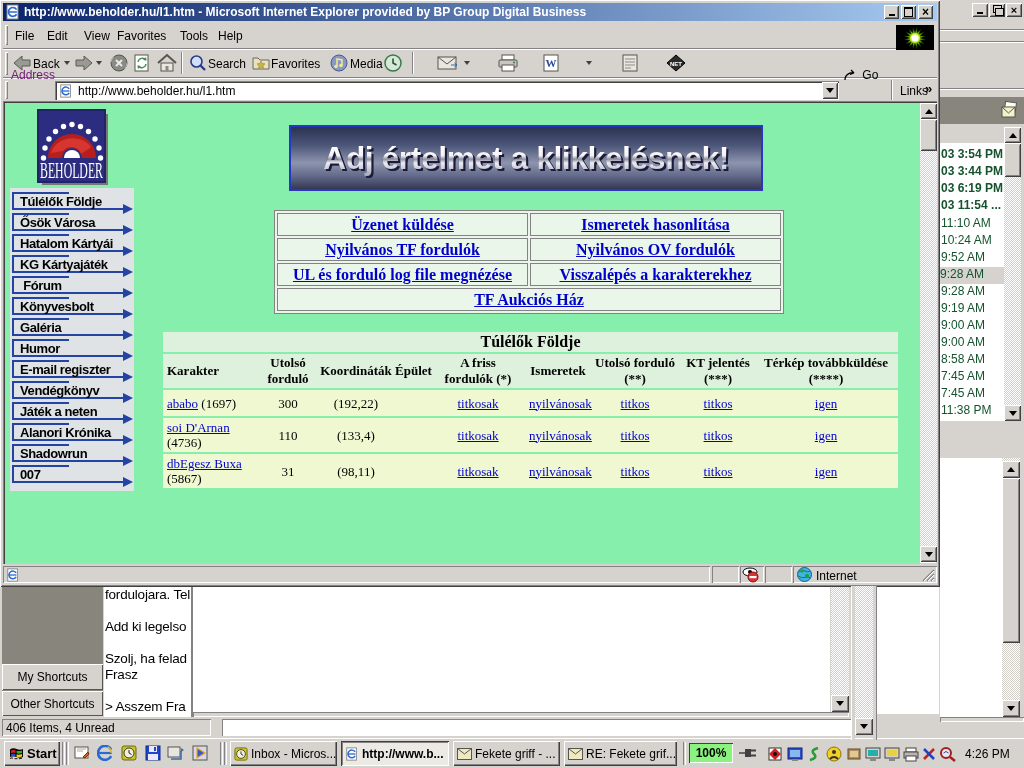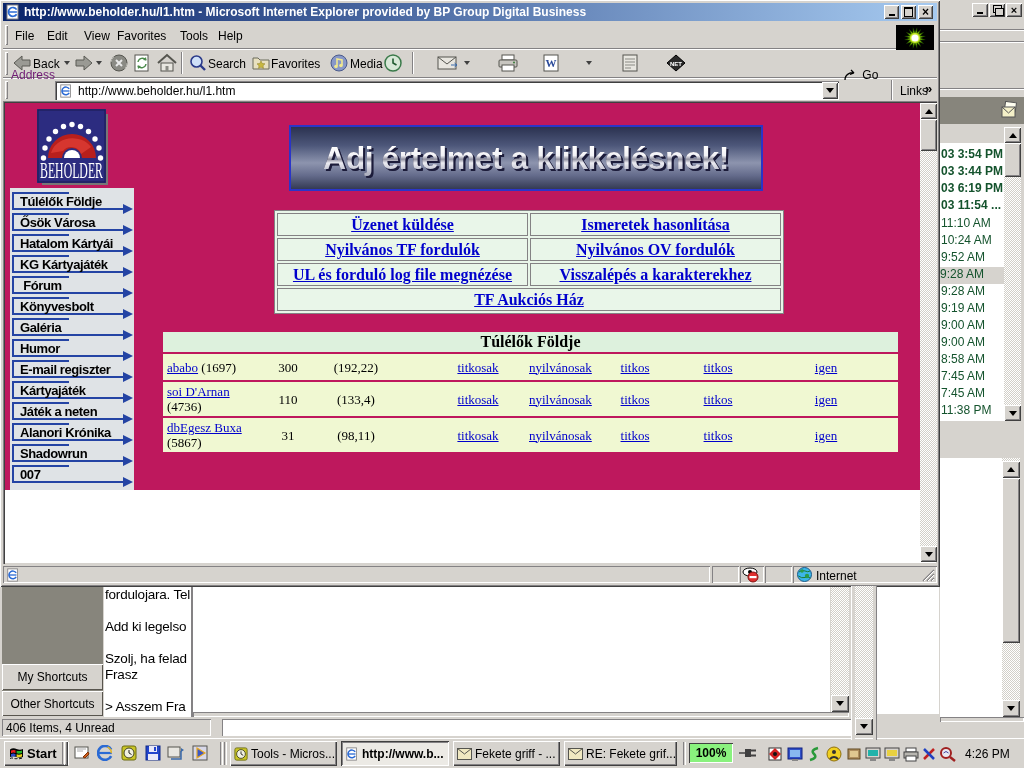--- a/index.html
+++ b/index.html
@@ -272,21 +272,21 @@
  <svg width="16" height="14" viewBox="0 0 16 14">
         <path d="M2 12 C2 6 8 4 11 5 M11 5 l-3 -3 M11 5 l-4 1.5" stroke="#000" fill="none" stroke-width="1.3"></path>
       </svg>&nbsp;Go
 </div>
 <div class="abs" style="left:891px;top:80px;width:1px;height:20px;background:#848284"></div>
 <div class="abs" style="left:892px;top:80px;width:1px;height:20px;background:#fff"></div>
 <div class="abs" style="left:900px;top:84px;font:12px 'Liberation Sans';color:#000">Links</div>
 <div class="abs" style="left:925px;top:81px;font:bold 13px 'Liberation Sans';color:#000">»</div>
 
 <div class="abs" style="left:3px;top:101px;width:934px;height:463px;background:#fff;box-shadow:inset 1px 1px 0 #848284, inset 2px 2px 0 #404040, inset -1px -1px 0 #d6d3ce"></div>
-<div id="page" class="abs" style="left:5px;top:103px;width:915px;height:387px;overflow:hidden;background:#be185d">
+<div id="page" class="abs" style="left:5px;top:103px;width:915px;height:461px;overflow:hidden;background:#86efac">
 
   <svg class="abs" style="left:32px;top:6px" width="73" height="78" viewBox="0 0 73 78">
     <rect x="5" y="5" width="66" height="71" fill="#777"></rect>
     <rect x="0" y="0" width="69" height="74" fill="#2c2c80"></rect>
     <rect x="1" y="1" width="67" height="72" fill="none" stroke="#1a1a50"></rect>
     <path d="M11 49 A24 24 0 0 1 59 49 L45 49 A10 10 0 0 0 25 49 Z" fill="#b81f1c"></path>
     <path d="M14 44 A22 19 0 0 1 54 38 L44 45 A10 9 0 0 0 26 42 Z" fill="#dd3c34" opacity="0.8"></path>
     <g fill="#fff">
       <circle cx="6.5" cy="49" r="2.7"></circle>
           <circle cx="8" cy="39" r="2.7"></circle>
@@ -370,21 +370,21 @@
           <div class="lb"></div>
           <div class="bl"></div>
           <div class="ar"></div>
           <div class="tx">E-mail regiszter</div>
         </div>
     <div class="nav-item" style="top:193px">
           <div class="tl"></div>
           <div class="lb"></div>
           <div class="bl"></div>
           <div class="ar"></div>
-          <div class="tx">Kártyajáték</div>
+          <div class="tx">Vendégkönyv</div>
         </div>
     <div class="nav-item" style="top:214px">
           <div class="tl"></div>
           <div class="lb"></div>
           <div class="bl"></div>
           <div class="ar"></div>
           <div class="tx">Játék a neten</div>
         </div>
     <div class="nav-item" style="top:235px">
           <div class="tl"></div>
@@ -438,20 +438,31 @@
           <col style="width:100px">
           <col style="width:60px">
           <col style="width:94px">
           <col style="width:72px">
           <col style="width:144px">
         </colgroup>
     <tbody>
           <tr>
             <td colspan="9" style="background:#ddf1dd;text-align:center;font:bold 16px 'Liberation Serif';height:20px;padding:0">Túlélők Földje</td>
           </tr>
+    <tr id="hrow" style="background:#ddf1dd">
+      <th style="text-align:left;padding:2px 0 2px 4px">Karakter</th>
+            <th>Utolsó<br>forduló</th>
+            <th>Koordináták</th>
+            <th>Épület</th>
+            <th>A friss<br>fordulók (*)</th>
+            <th>Ismeretek</th>
+            <th>Utolsó forduló<br>(**)</th>
+            <th>KT jelentés<br>(***)</th>
+            <th>Térkép továbbküldése<br>(****)</th>
+    </tr>
     <tr class="drow">
             <td><a>ababo</a> (1697)</td>
             <td>300</td>
             <td>(192,22)</td>
             <td></td>
             <td><a>titkosak</a></td>
             <td><a>nyilvánosak</a></td>
             <td><a>titkos</a></td>
             <td><a>titkos</a></td>
             <td><a>igen</a></td>
@@ -516,21 +527,21 @@
 </svg>
 <div class="abs" style="left:816px;top:569px;font:12px 'Liberation Sans';color:#000">Internet</div>
 <svg class="abs" style="left:922px;top:569px" width="13" height="13" viewBox="0 0 13 13">
  <path d="M12 1 L1 12 M12 5 L5 12 M12 9 L9 12" stroke="#848284" stroke-width="1.5"></path>
  <path d="M12 2 L2 12 M12 6 L6 12 M12 10 L10 12" stroke="#fff" stroke-width="1"></path>
 </svg>
 
 <div class="abs" style="left:0;top:738px;width:1024px;height:30px;background:#d6d3ce;box-shadow:inset 0 1px 0 #ffffff"></div>
 <div id="taskbar" style="position:absolute;left:0;top:0">
 
- <div class="tbtn" style="left:4px;width:64px">
+ <div class="tbtn" style="left:4px;width:56px">
   <svg width="17" height="16" viewBox="0 0 17 16">
    <path d="M2 3.5 Q5 1.5 8.5 3 Q12 4.5 15 3 L15 11 Q12 12.5 8.5 11 Q5 9.5 2 11 Z" fill="#000"></path>
    <path d="M3 4.6 Q5 3.4 7.5 4.3 L7.5 7 Q5 6.1 3 7.2 Z" fill="#e81c1c"></path>
    <path d="M8.6 4.7 Q11 5.5 14 4.4 L14 7 Q11 8.1 8.6 7.3 Z" fill="#25b425"></path>
    <path d="M3 8.2 Q5 7.1 7.5 8 L7.5 10.6 Q5 9.7 3 10.8 Z" fill="#2a48c8"></path>
    <path d="M8.6 8.3 Q11 9.1 14 8 L14 10.6 Q11 11.7 8.6 10.9 Z" fill="#e8d01c"></path>
    <path d="M2 12.5 q1.5 -0.8 3 -0.4 M6.5 12.6 q1.5 0.3 3 0 M11 12.8 q1.5 -0.3 3 -0.6" stroke="#000" fill="none" stroke-width="0.9"></path>
   </svg>
   <span style="font:bold 13px 'Liberation Sans';margin-left:2px">Start</span>
  </div>
@@ -569,21 +580,21 @@
       </svg>
  <div class="tsep" style="left:220px"></div>
  <div class="tsep" style="left:224px"></div>
 
  <div class="tbtn" style="left:230px;width:107px">
   <svg width="14" height="14" viewBox="0 0 16 16" style="flex:none">
           <rect x="1" y="1" width="14" height="14" rx="2" fill="#c8c426" stroke="#6a6a10"></rect>
           <circle cx="8" cy="8" r="5" fill="#f0f0e0" stroke="#404020"></circle>
           <path d="M8 5 L8 8 L10.5 9.5" stroke="#202020" fill="none"></path>
         </svg>
-  <span style="margin-left:3px">Tools - Micros...</span>
+  <span style="margin-left:3px">Inbox - Micros...</span>
  </div>
  <div class="tbtn pressed" style="left:341px;width:108px">
   <svg width="14" height="14" viewBox="0 0 16 16" style="flex:none">
           <rect x="2" y="1" width="11" height="14" fill="#fff" stroke="#848284"></rect>
           <path d="M11.6 10.2 A4.4 4.4 0 1 1 11.6 5.6" fill="none" stroke="#2a6ad4" stroke-width="1.7"></path>
           <path d="M3.1 8 h8.8" stroke="#2a6ad4" stroke-width="1.5"></path>
         </svg>
   <span style="margin-left:3px">http://www.b...</span>
  </div>
  <div class="tbtn" style="left:453px;width:107px">

